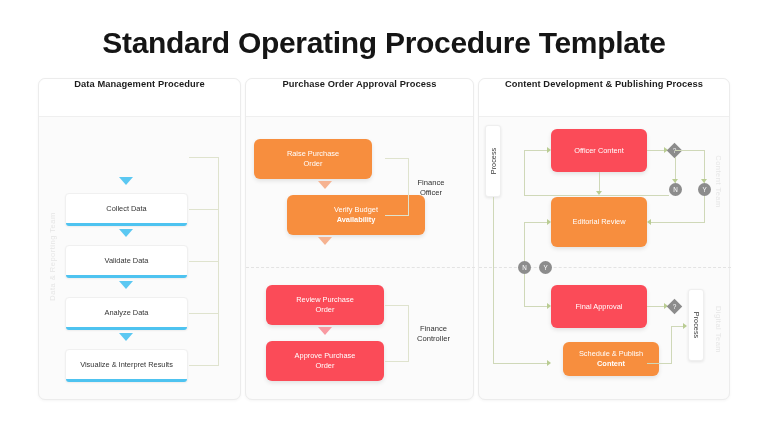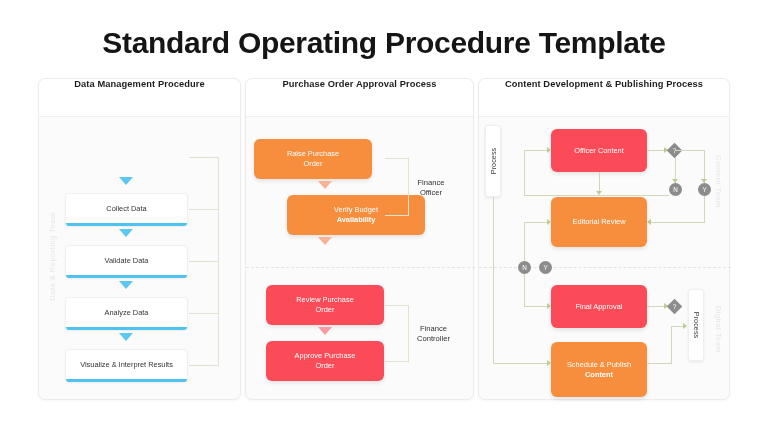--- a/index.html
+++ b/index.html
@@ -279,21 +279,21 @@
       </div>
 
       <div class="node-c c-orange" style="left:72px; top:80px; width:96px; height:50px;">
         <span>Editorial Review</span>
       </div>
 
       <div class="node-c c-red" style="left:72px; top:168px; width:96px; height:43px;">
         <span>Final Approval</span>
       </div>
 
-      <div class="node-c c-orange" style="left:72px; top:225px; width:96px; height:55px;">
+      <div class="node-c c-orange" style="left:84px; top:225px; width:96px; height:34px;">
         <span><b style="font-weight:normal">Schedule &amp; Publish</b><br><b style="font-weight:bold">Content</b></span>
       </div>
 
       <div class="ln v" style="left:45px; top:33px; height:45px;"></div>
       <div class="ln h" style="left:45px; top:33px; width:25px;"></div>
       <div class="arrowR" style="left:68px; top:30px;"></div>
 
       <div class="ln h" style="left:168px; top:33px; width:20px;"></div>
       <div class="arrowR" style="left:185px; top:30px;"></div>
       <div class="diamond" style="left:190px; top:28px;">

